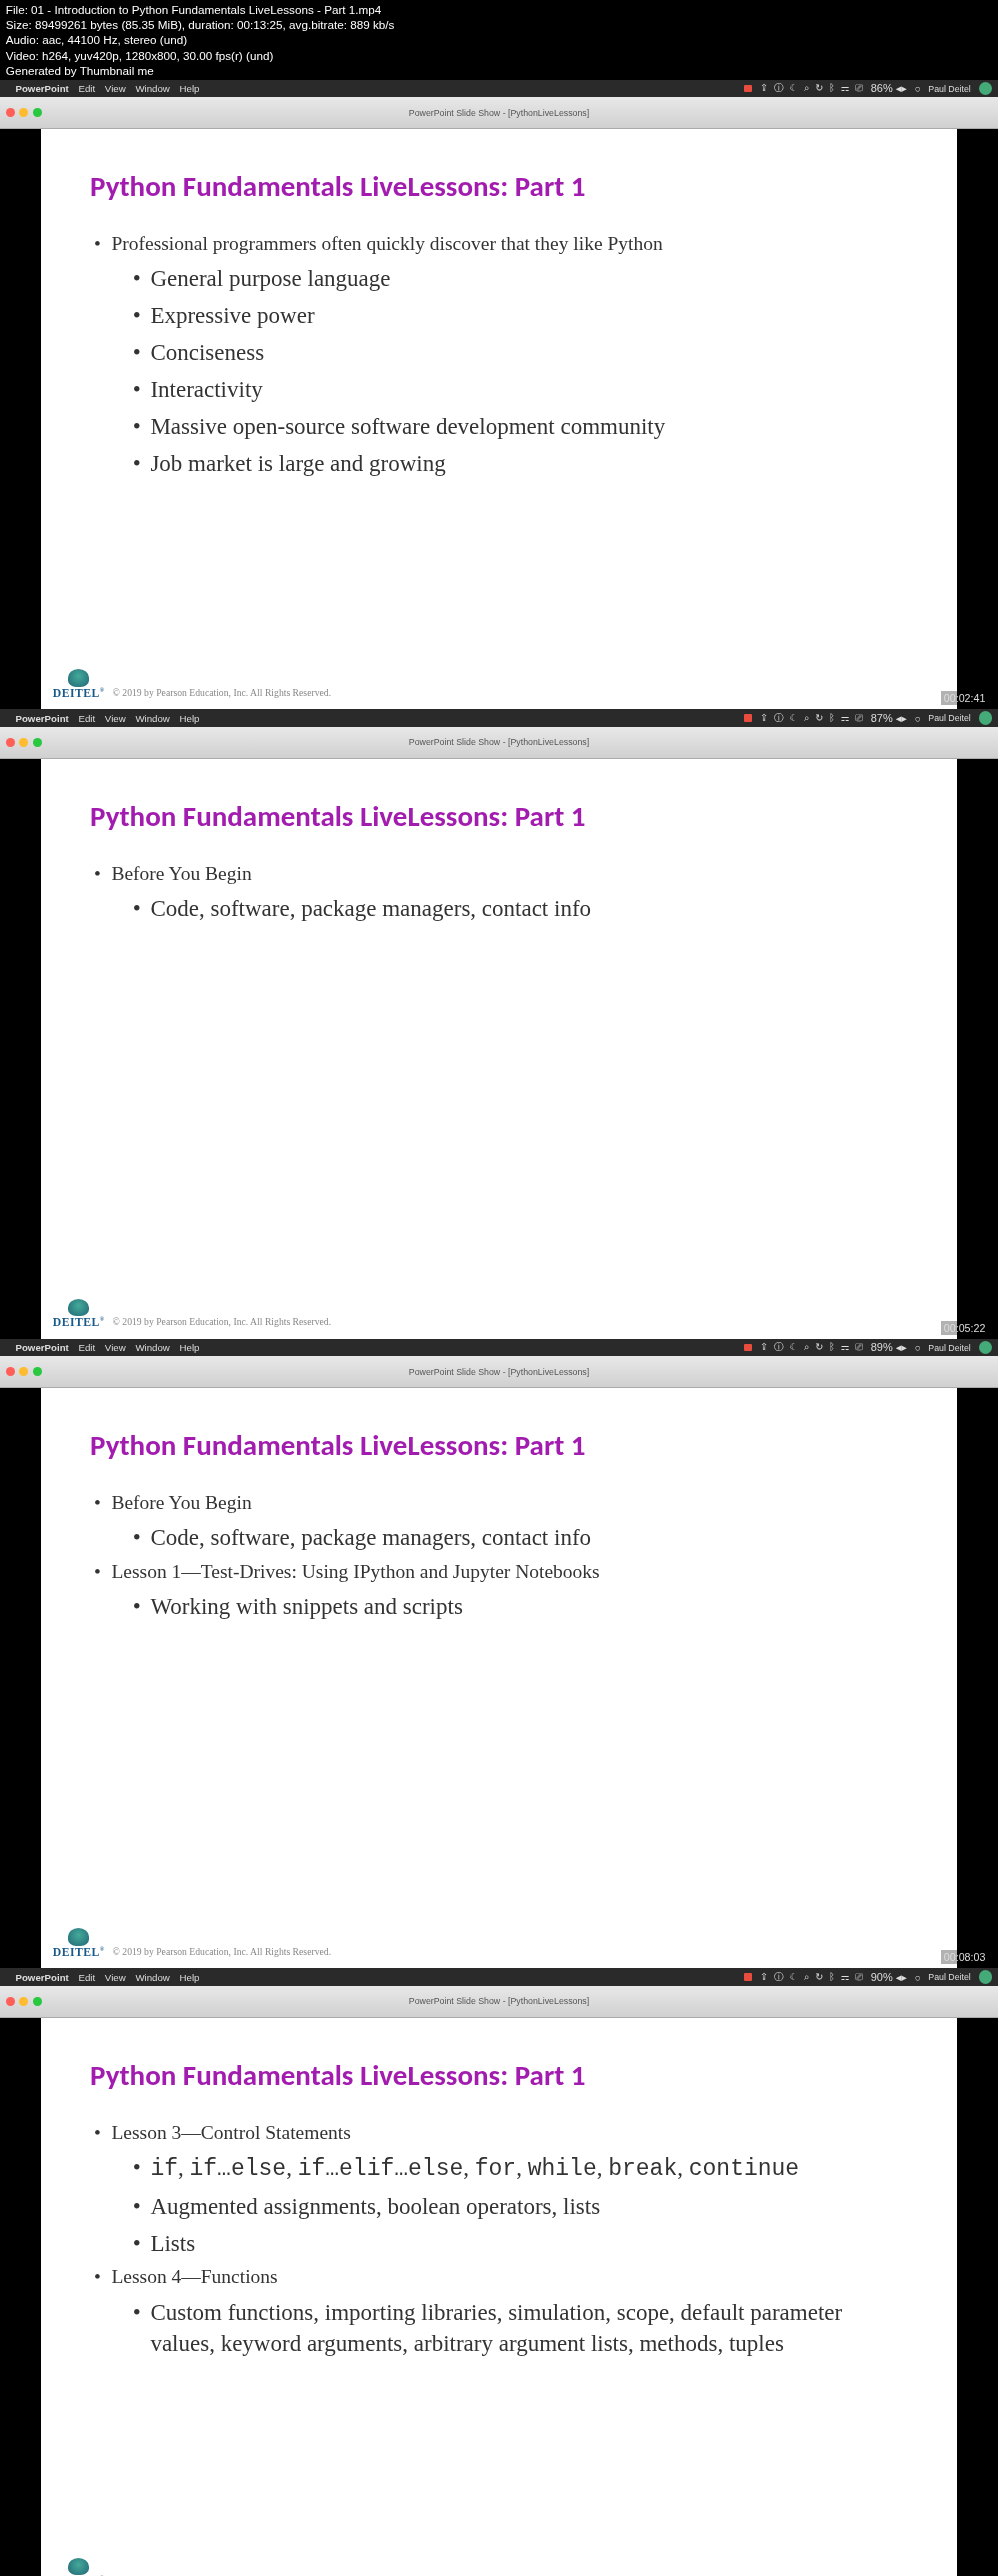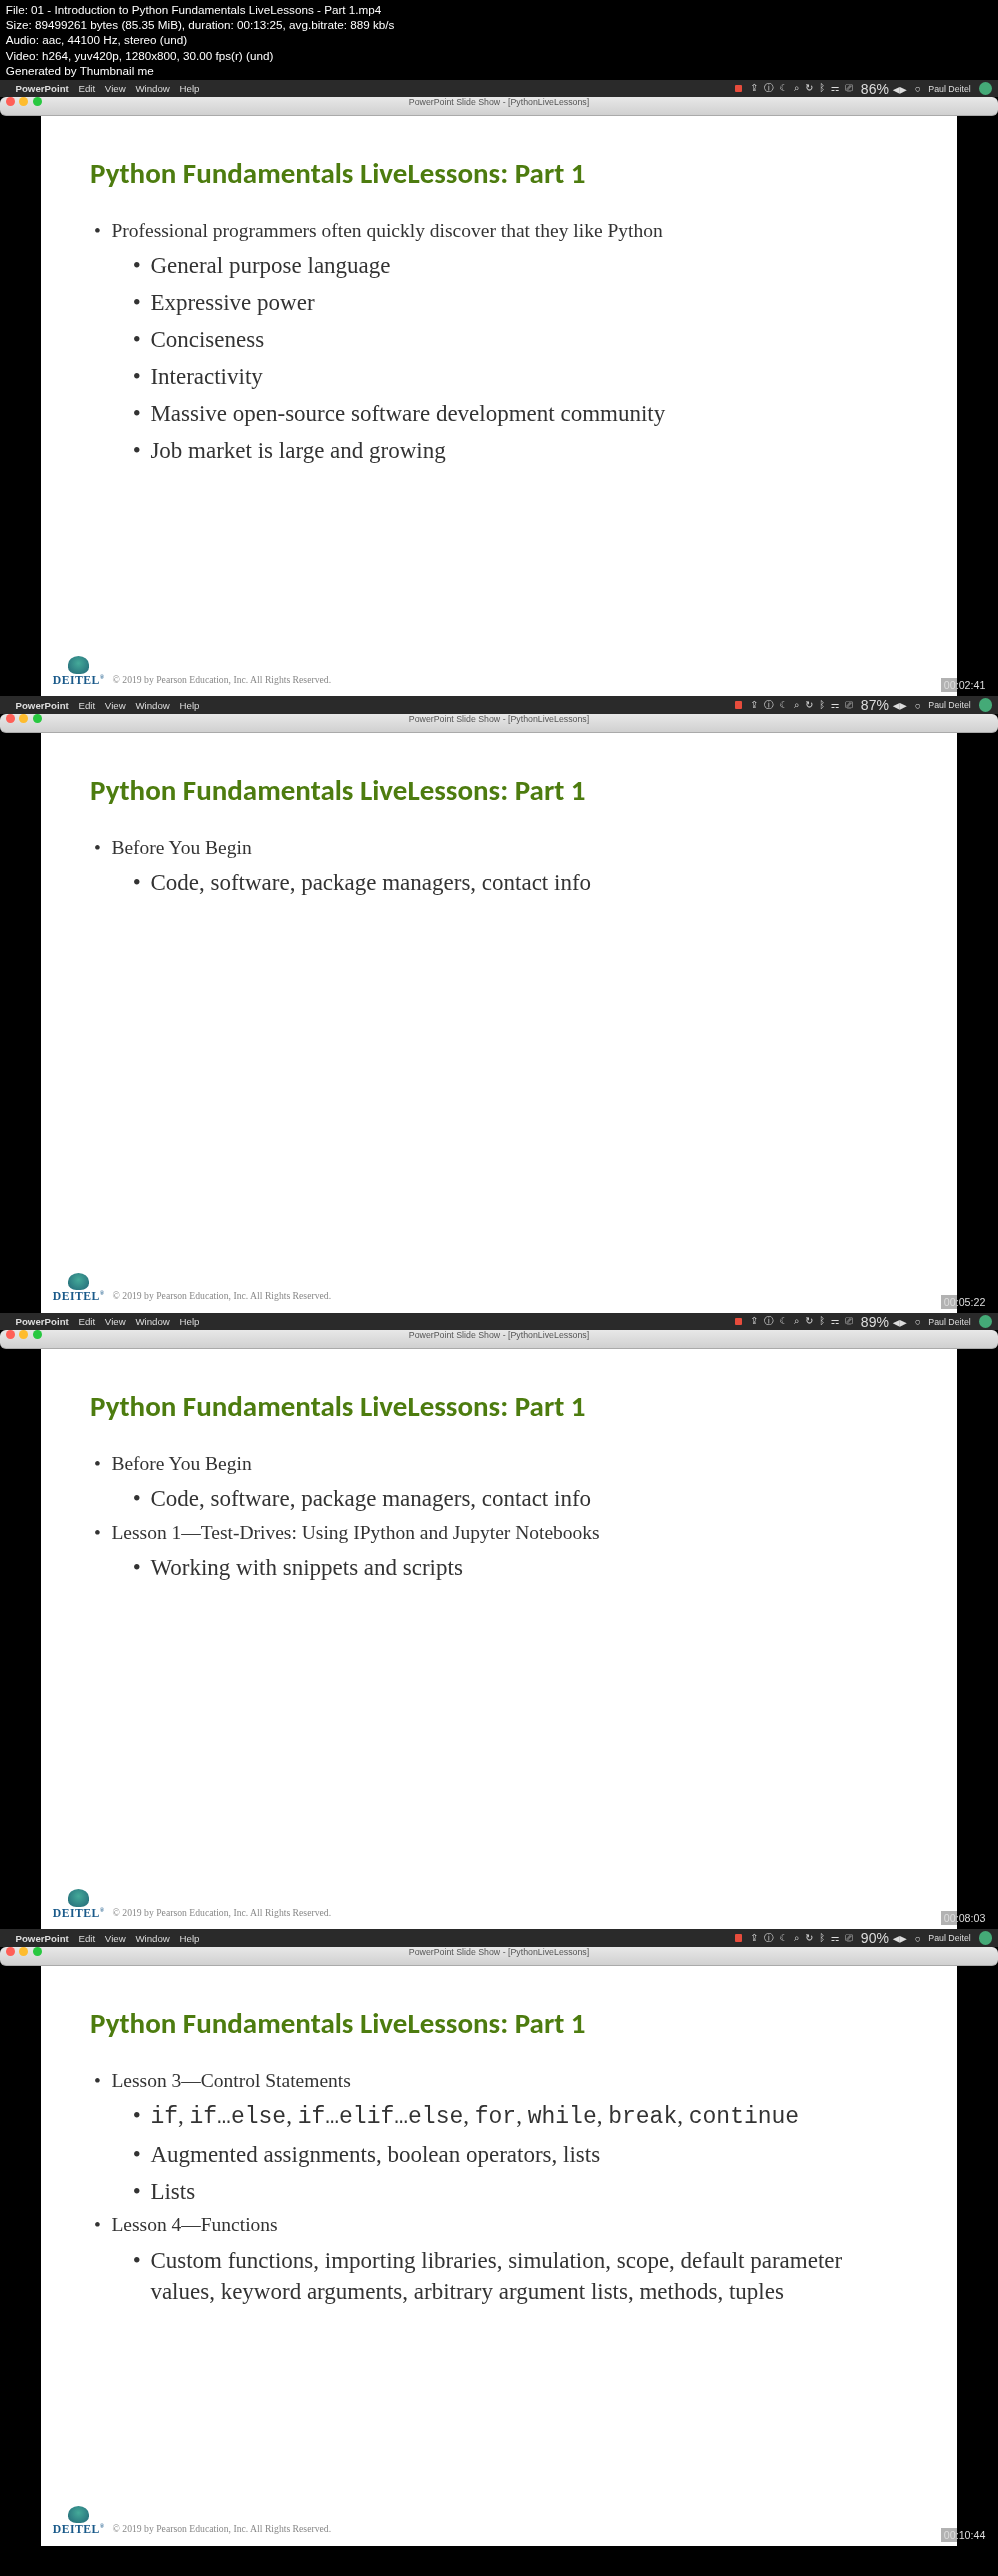--- a/index.html
+++ b/index.html
@@ -37,34 +37,33 @@
     }
     .menubar-left .apple { font-size: 10.7px; }
     .menubar-left .app-name { font-weight: bold; }
     .menubar-right {
       display: flex;
       align-items: center;
       gap: 7.8px;
       font-size: 9.7px;
     }
     .menubar-right .icon-group { display: flex; gap: 5.8px; }
-    .menubar-right .battery { font-size: 14px; }
+    .menubar-right .battery { font-size: 11px; }
     .menubar-right .user { font-size: 8.8px; }
     .red-dot {
       width: 7.8px; height: 7.8px; background: #e74c3c; border-radius: 1px;
     }
     .titlebar {
       background: linear-gradient(#e8e8e8, #d0d0d0);
-      height: 19px;
-      display: flex;
-      align-items: flex-start;
+      height: 32px;
+      display: flex;
+      align-items: center;
       padding: 0 5.8px;
       position: relative;
       border-bottom: 1px solid #aaa;
-      border-radius: 6px;
     }
     .traffic-lights {
       display: flex;
       gap: 4.9px;
     }
     .traffic-lights span {
       width: 8.8px; height: 8.8px; border-radius: 50%;
       display: inline-block;
     }
     .tl-red { background: #ff5f57; }
@@ -87,21 +86,21 @@
     }
     .slide {
       background: #fff;
       width: 916px;
       height: 100%;
       padding: 39px 49px 29px 49px;
       position: relative;
       font-family: Georgia, 'Times New Roman', serif;
     }
     .slide-title {
-      color: #4d7c0f;
+      color: #a21caf;
       font-size: 29px;
       font-weight: bold;
       margin-bottom: 27px;
       font-family: Calibri, Arial, sans-serif;
     }
     .slide ul {
       list-style: none;
       padding-left: 0;
     }
     .slide ul li {

